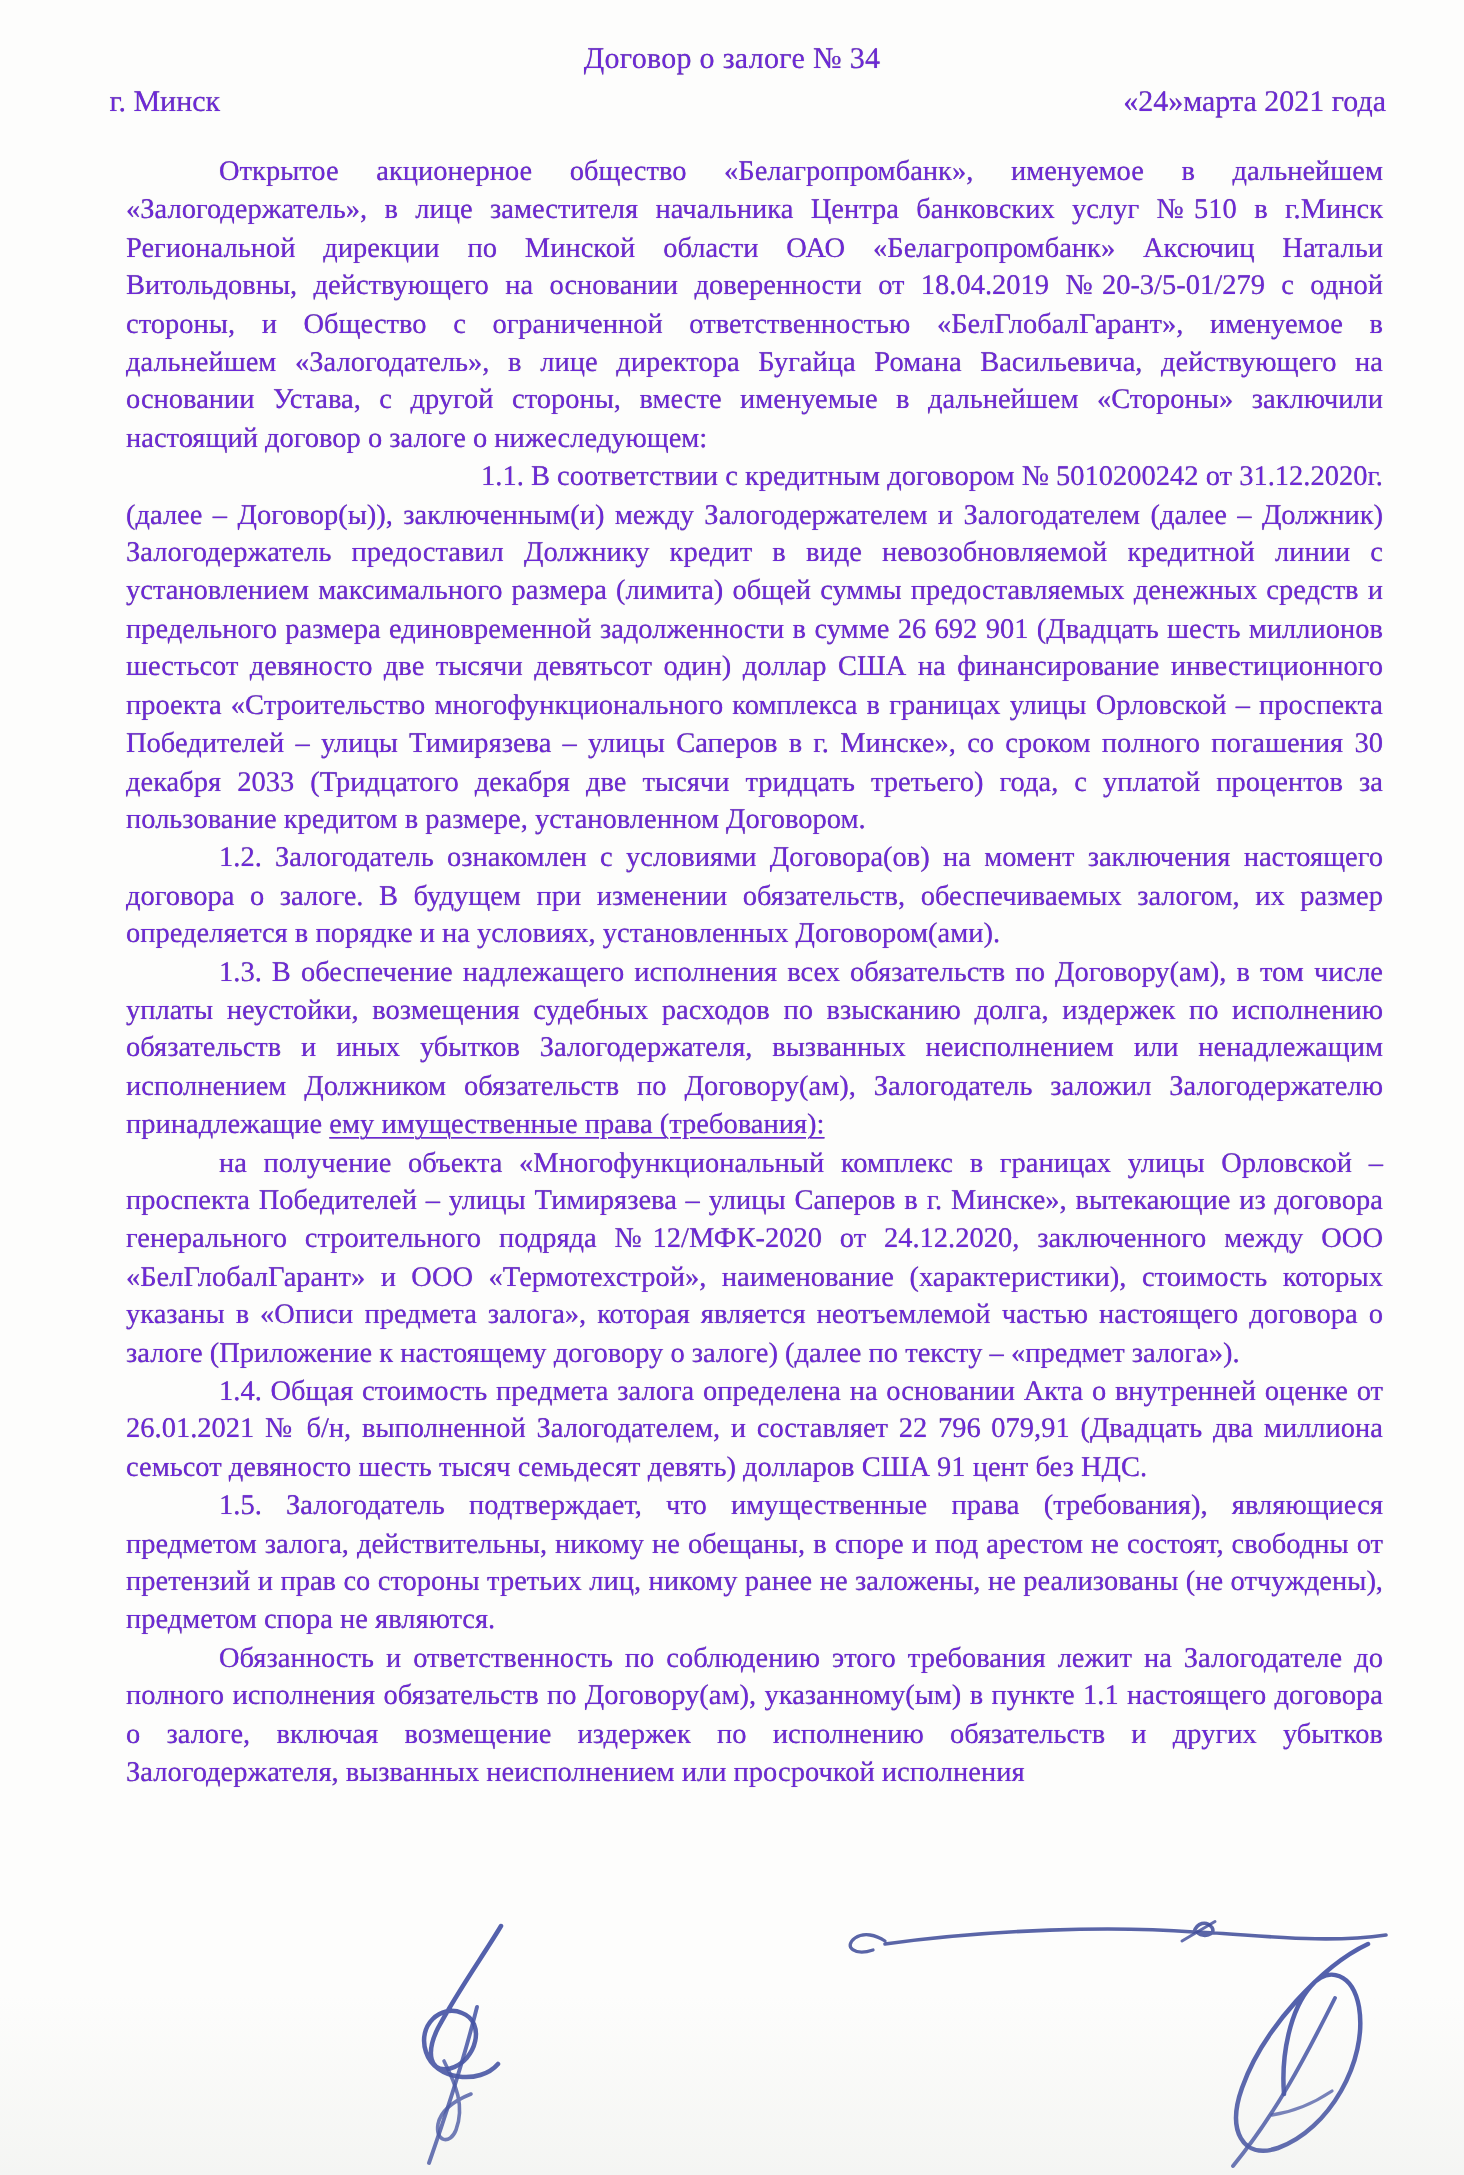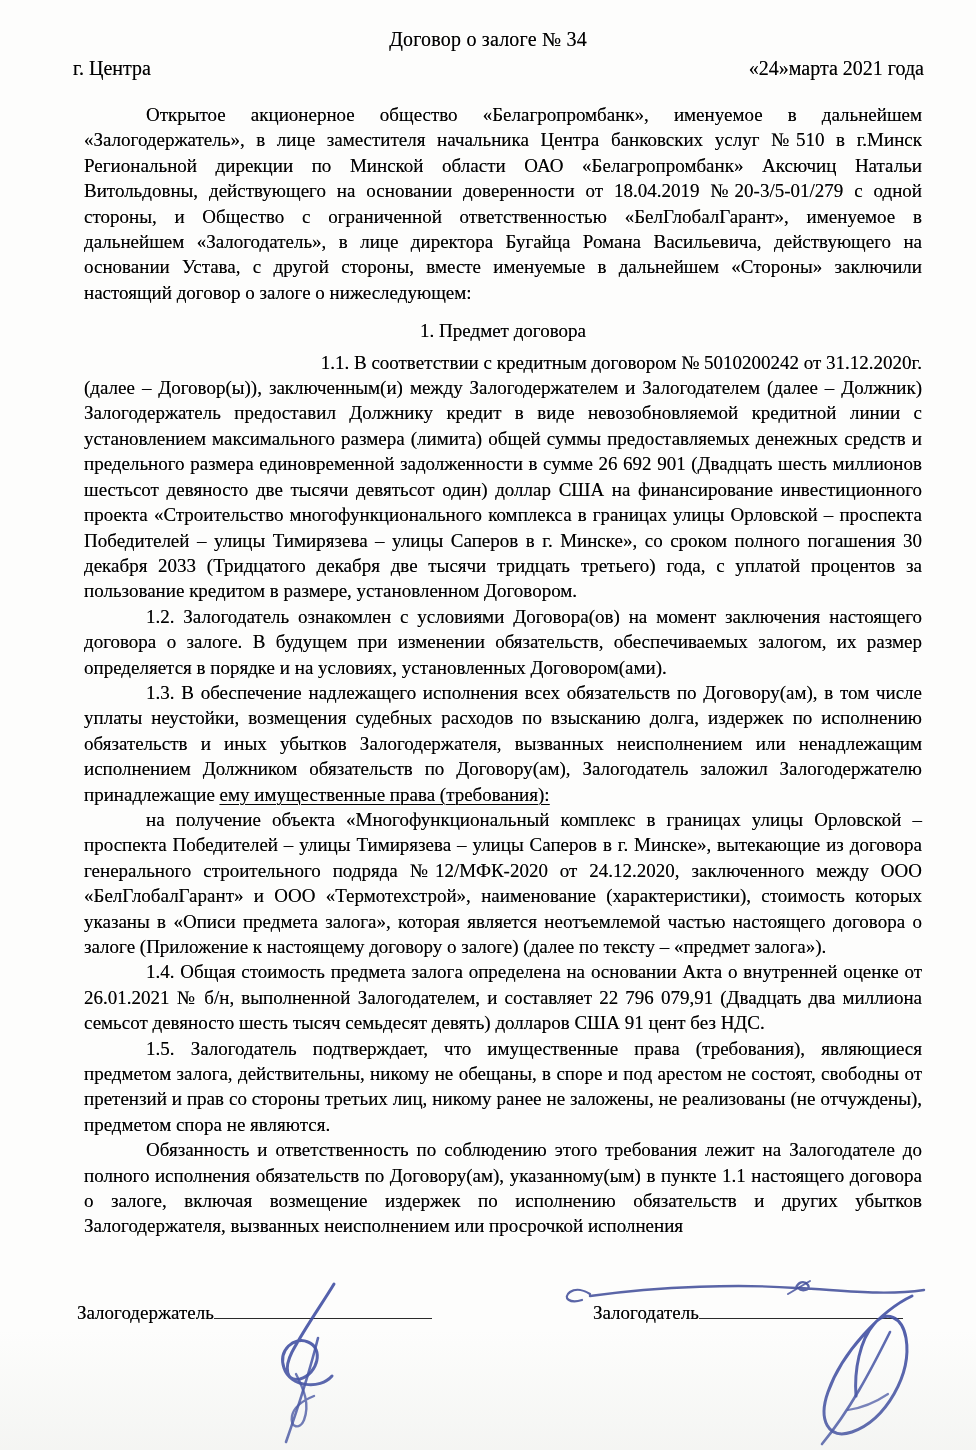--- a/index.html
+++ b/index.html
@@ -3,21 +3,21 @@
 <meta charset="utf-8">
 <style>
   html,body{margin:0;padding:0;background:#e8e8e8;}
   .page{
     position:relative;
     width:976px;height:1450px;
     margin:0 auto;
     background:#fdfdfc;
     overflow:hidden;
     font-family:"Liberation Serif","DejaVu Serif",serif;
-    color:#000000;
+    color:#6d28d9;
     text-shadow:0 0 .45px rgba(20,20,20,.6);
   }
   .page::after{ 
     content:"";position:absolute;left:0;right:0;bottom:0;height:120px;
     background:linear-gradient(to bottom, rgba(190,196,186,0) 0%, rgba(190,196,186,.14) 100%);
     pointer-events:none;
   }
   .doc-title{
     position:absolute;top:28px;left:0;width:100%;
     text-align:center;font-size:20px;letter-spacing:.2px;
@@ -56,45 +56,36 @@
   .ink path{fill:none;stroke-linecap:round;stroke-linejoin:round;}
 </style>
 </head>
 <body>
 
 <div class="page">
 
   <div class="doc-title">Договор о залоге № 34</div>
 
   <div class="meta-row">
-    <span>г. Центра</span>
+    <span>г. Минск</span>
     <span>«24»марта 2021 года</span>
   </div>
 
   <div class="body-text" id="paragraphs">
       <p class="indent "><span>Открытое акционерное общество «Белагропромбанк», именуемое в дальнейшем «Залогодержатель», в лице заместителя начальника Центра банковских услуг №510 в г.Минск Региональной дирекции по Минской области ОАО «Белагропромбанк» Аксючиц Натальи Витольдовны, действующего на основании доверенности от 18.04.2019 №20-3/5-01/279 с одной стороны, и Общество с ограниченной ответственностью «БелГлобалГарант», именуемое в дальнейшем «Залогодатель», в лице директора Бугайца Романа Васильевича, действующего на основании Устава, с другой стороны, вместе именуемые в дальнейшем «Стороны» заключили настоящий договор о залоге о нижеследующем:</span></p>
-      <p class="heading "><span>1. Предмет договора</span></p>
       <p class="indent nj"><span>1.1. В соответствии с кредитным договором № 5010200242 от 31.12.2020г.</span></p>
       <p class=""><span>(далее – Договор(ы)), заключенным(и) между Залогодержателем и Залогодателем (далее – Должник) Залогодержатель предоставил Должнику кредит в виде невозобновляемой кредитной линии с установлением максимального размера (лимита) общей суммы предоставляемых денежных средств и предельного размера единовременной задолженности в сумме 26 692 901 (Двадцать шесть миллионов шестьсот девяносто две тысячи девятьсот один) доллар США на финансирование инвестиционного проекта «Строительство многофункционального комплекса в границах улицы Орловской – проспекта Победителей – улицы Тимирязева – улицы Саперов в г. Минске»,  со сроком полного погашения 30 декабря 2033 (Тридцатого декабря две тысячи тридцать третьего) года, с уплатой процентов за пользование кредитом в размере, установленном Договором.</span></p>
       <p class="indent "><span>1.2. Залогодатель ознакомлен с условиями Договора(ов) на момент заключения настоящего договора о залоге. В будущем при изменении обязательств, обеспечиваемых залогом, их размер определяется в порядке и на условиях, установленных Договором(ами).</span></p>
       <p class="indent "><span>1.3. В обеспечение надлежащего исполнения всех обязательств по Договору(ам), в том числе уплаты неустойки, возмещения судебных расходов по взысканию долга, издержек по исполнению обязательств и иных убытков Залогодержателя, вызванных неисполнением или ненадлежащим исполнением Должником обязательств по Договору(ам), Залогодатель заложил Залогодержателю принадлежащие </span><span class="u">ему имущественные права (требования):</span></p>
       <p class="indent "><span>на получение объекта «Многофункциональный комплекс в границах улицы Орловской – проспекта Победителей – улицы Тимирязева – улицы Саперов в г. Минске», вытекающие из договора генерального строительного подряда №12/МФК-2020 от 24.12.2020, заключенного между ООО «БелГлобалГарант» и ООО «Термотехстрой»,  наименование (характеристики), стоимость которых указаны в «Описи предмета залога», которая является неотъемлемой частью настоящего договора о залоге (Приложение к настоящему договору о залоге) (далее по тексту –  «предмет залога»).</span></p>
       <p class="indent "><span>1.4. Общая стоимость предмета залога определена на основании Акта о внутренней оценке от 26.01.2021 № б/н, выполненной Залогодателем, и составляет 22 796 079,91 (Двадцать два миллиона семьсот девяносто шесть тысяч семьдесят девять) долларов США 91 цент без НДС.</span></p>
       <p class="indent "><span>1.5. Залогодатель подтверждает, что имущественные права (требования), являющиеся предметом залога, действительны, никому не обещаны, в споре и под арестом не состоят, свободны от претензий и прав со стороны третьих лиц, никому ранее не заложены, не реализованы (не отчуждены), предметом спора не являются.</span></p>
       <p class="indent "><span>Обязанность и ответственность по соблюдению этого требования лежит на Залогодателе до полного исполнения обязательств по Договору(ам), указанному(ым) в пункте 1.1 настоящего договора о залоге, включая возмещение издержек по исполнению обязательств и других убытков Залогодержателя, вызванных неисполнением или просрочкой исполнения</span></p>
     </div>
 
-  <div class="sign-row">
-    <div class="sign-group left">
-      <span>Залогодержатель</span><span class="sig-line l1"></span>
-    </div>
-    <div class="sign-group right">
-      <span>Залогодатель</span><span class="sig-line l2"></span>
-    </div>
-  </div>
 
   <svg class="ink" style="left:246px;top:1278px;width:132px;height:170px" viewBox="0 0 132 170">
     <path d="M88,6 C76,26 60,48 46,74 C38,90 40,104 54,101 C72,96 78,70 62,64 C48,58 32,72 38,90 C44,109 74,112 86,98" stroke="#4150a3" stroke-width="3" opacity="0.9"></path>
     <path d="M72,60 C64,92 54,124 40,164" stroke="#4150a3" stroke-width="2.6" opacity="0.85"></path>
     <path d="M50,96 C58,112 64,126 58,142 C54,152 44,150 46,138 C48,128 58,122 68,118" stroke="#4150a3" stroke-width="2.4" opacity="0.8"></path>
   </svg>
 
   <svg class="ink" style="left:552px;top:1278px;width:384px;height:36px" viewBox="0 0 384 36">
     <path d="M30,22 C18,26 10,20 18,14 C24,10 32,12 38,16" stroke="#3d4a98" stroke-width="2.2" opacity="0.85"></path>
     <path d="M38,18 C110,8 190,6 244,10 C246,4 252,2 256,7 C259,12 250,14 246,10 C288,12 330,18 372,12" stroke="#3d4a98" stroke-width="2.4" opacity="0.85"></path>

